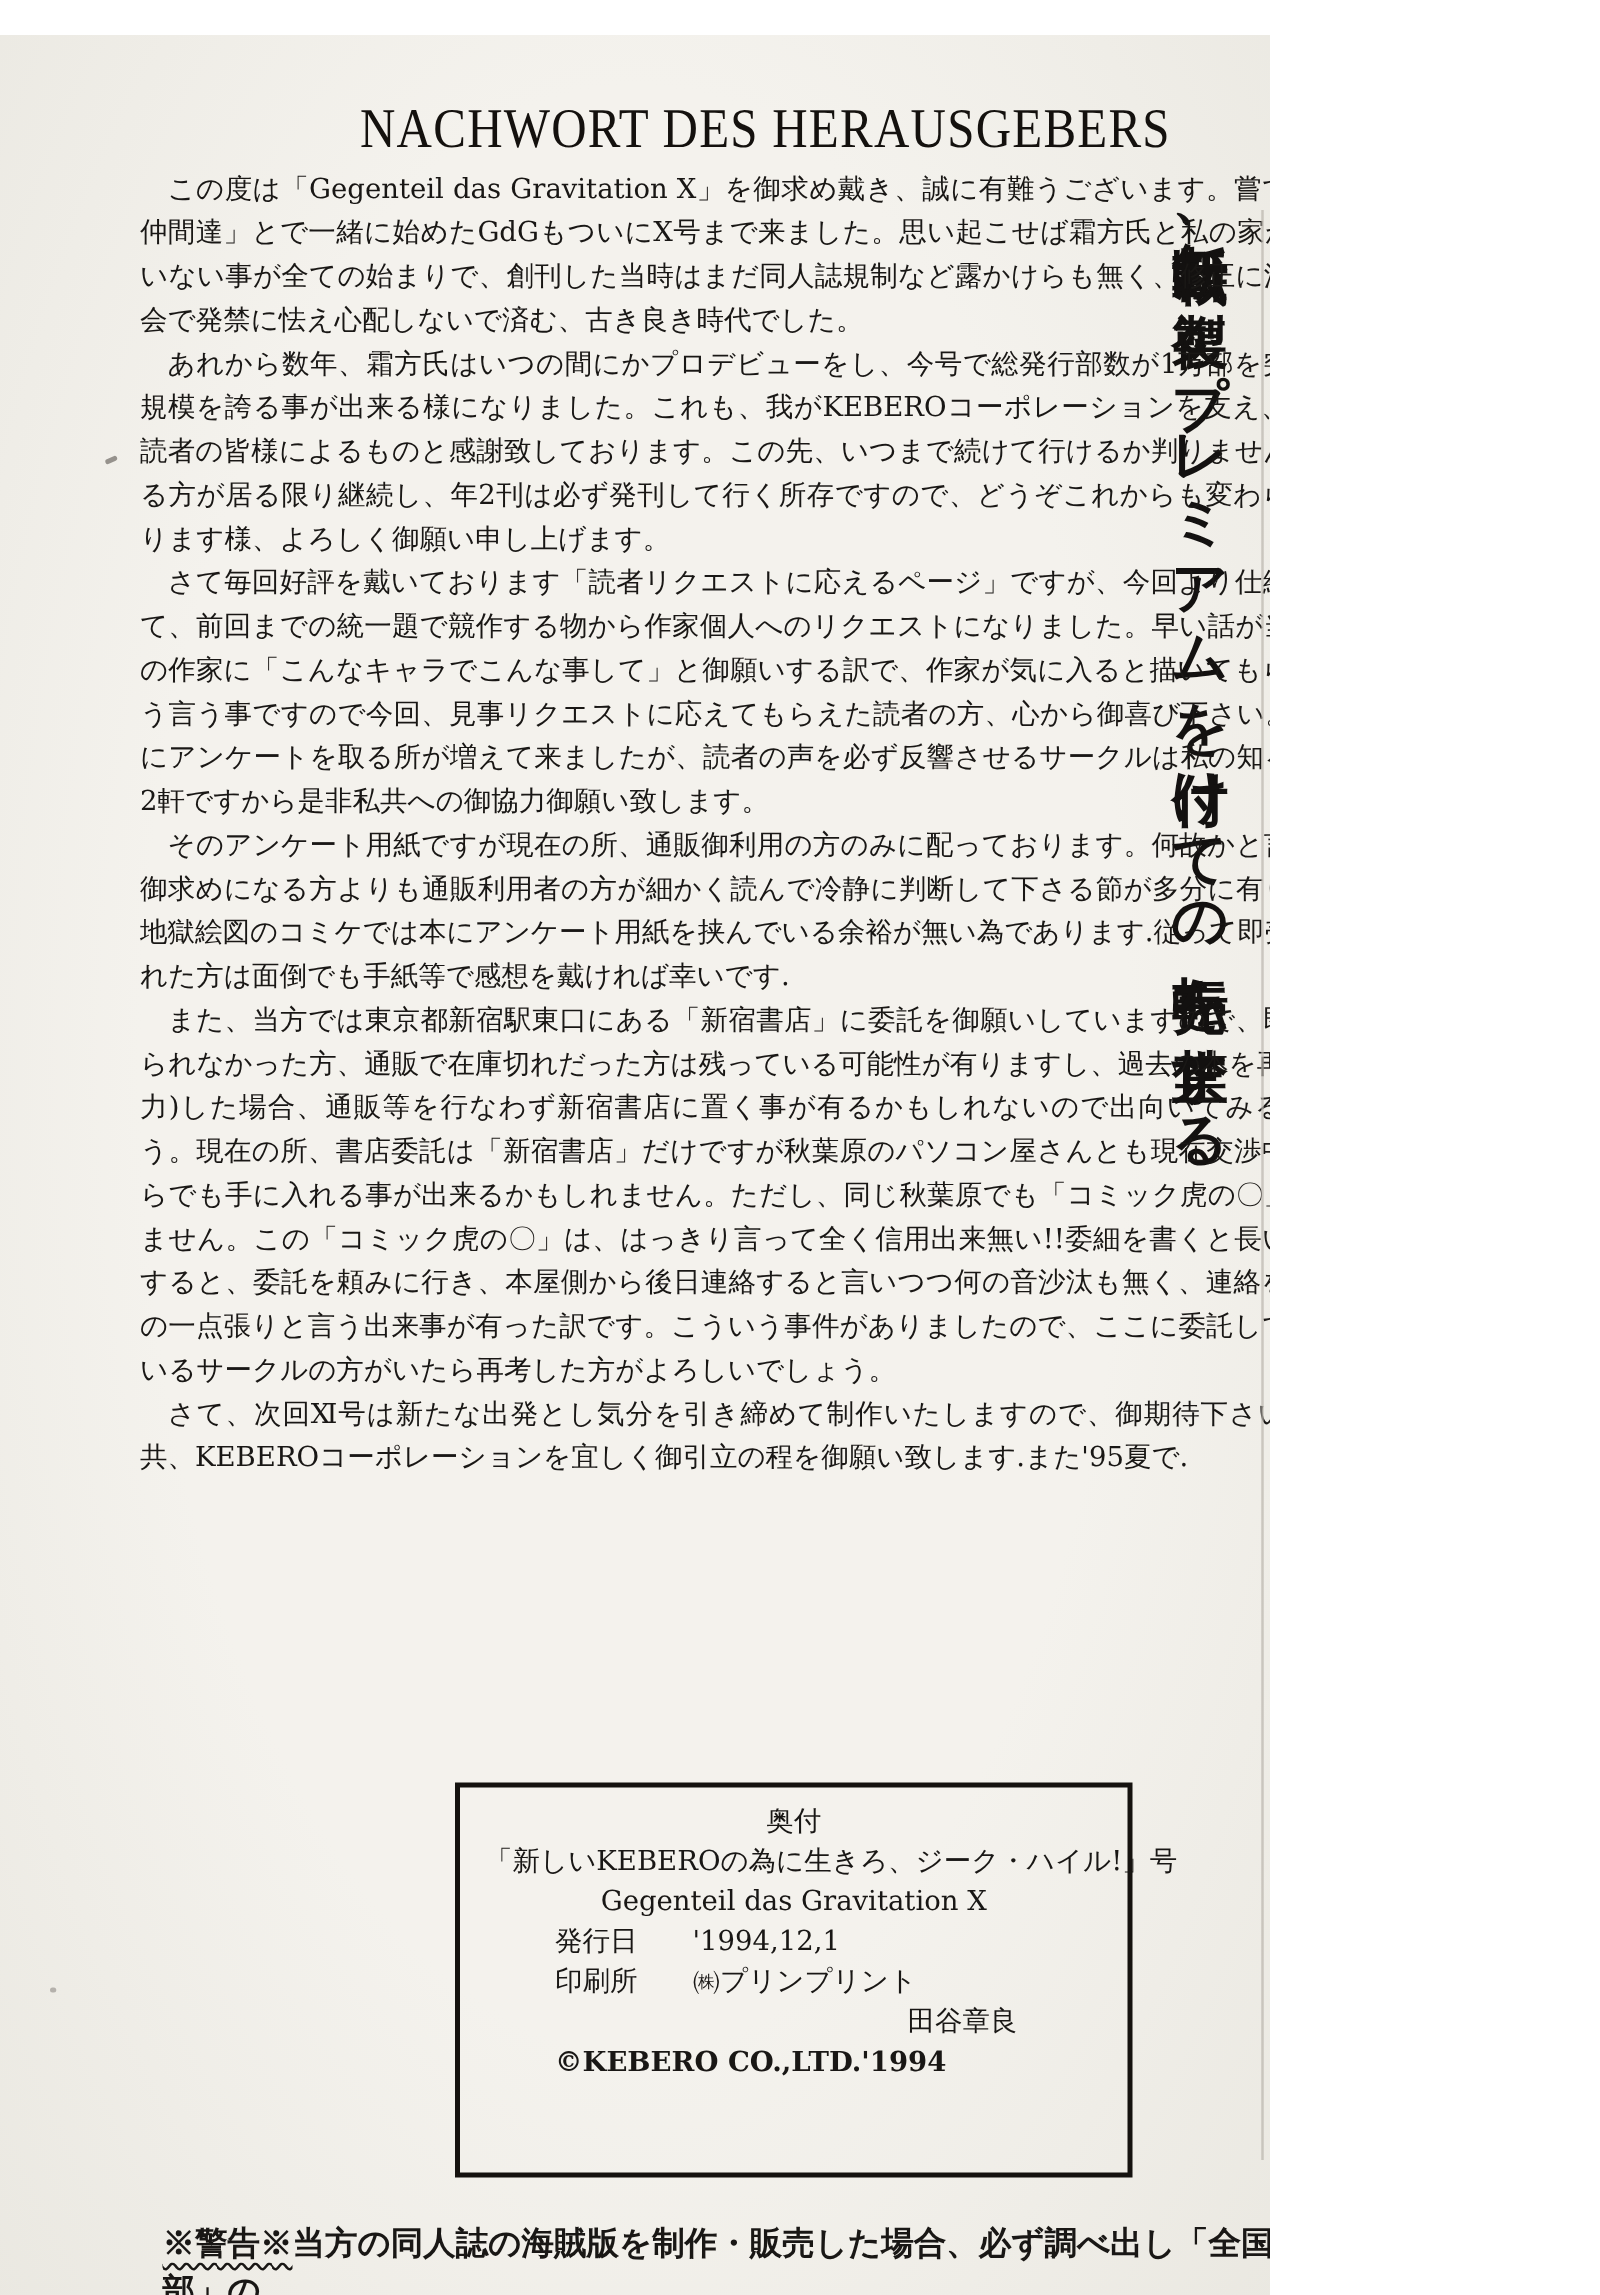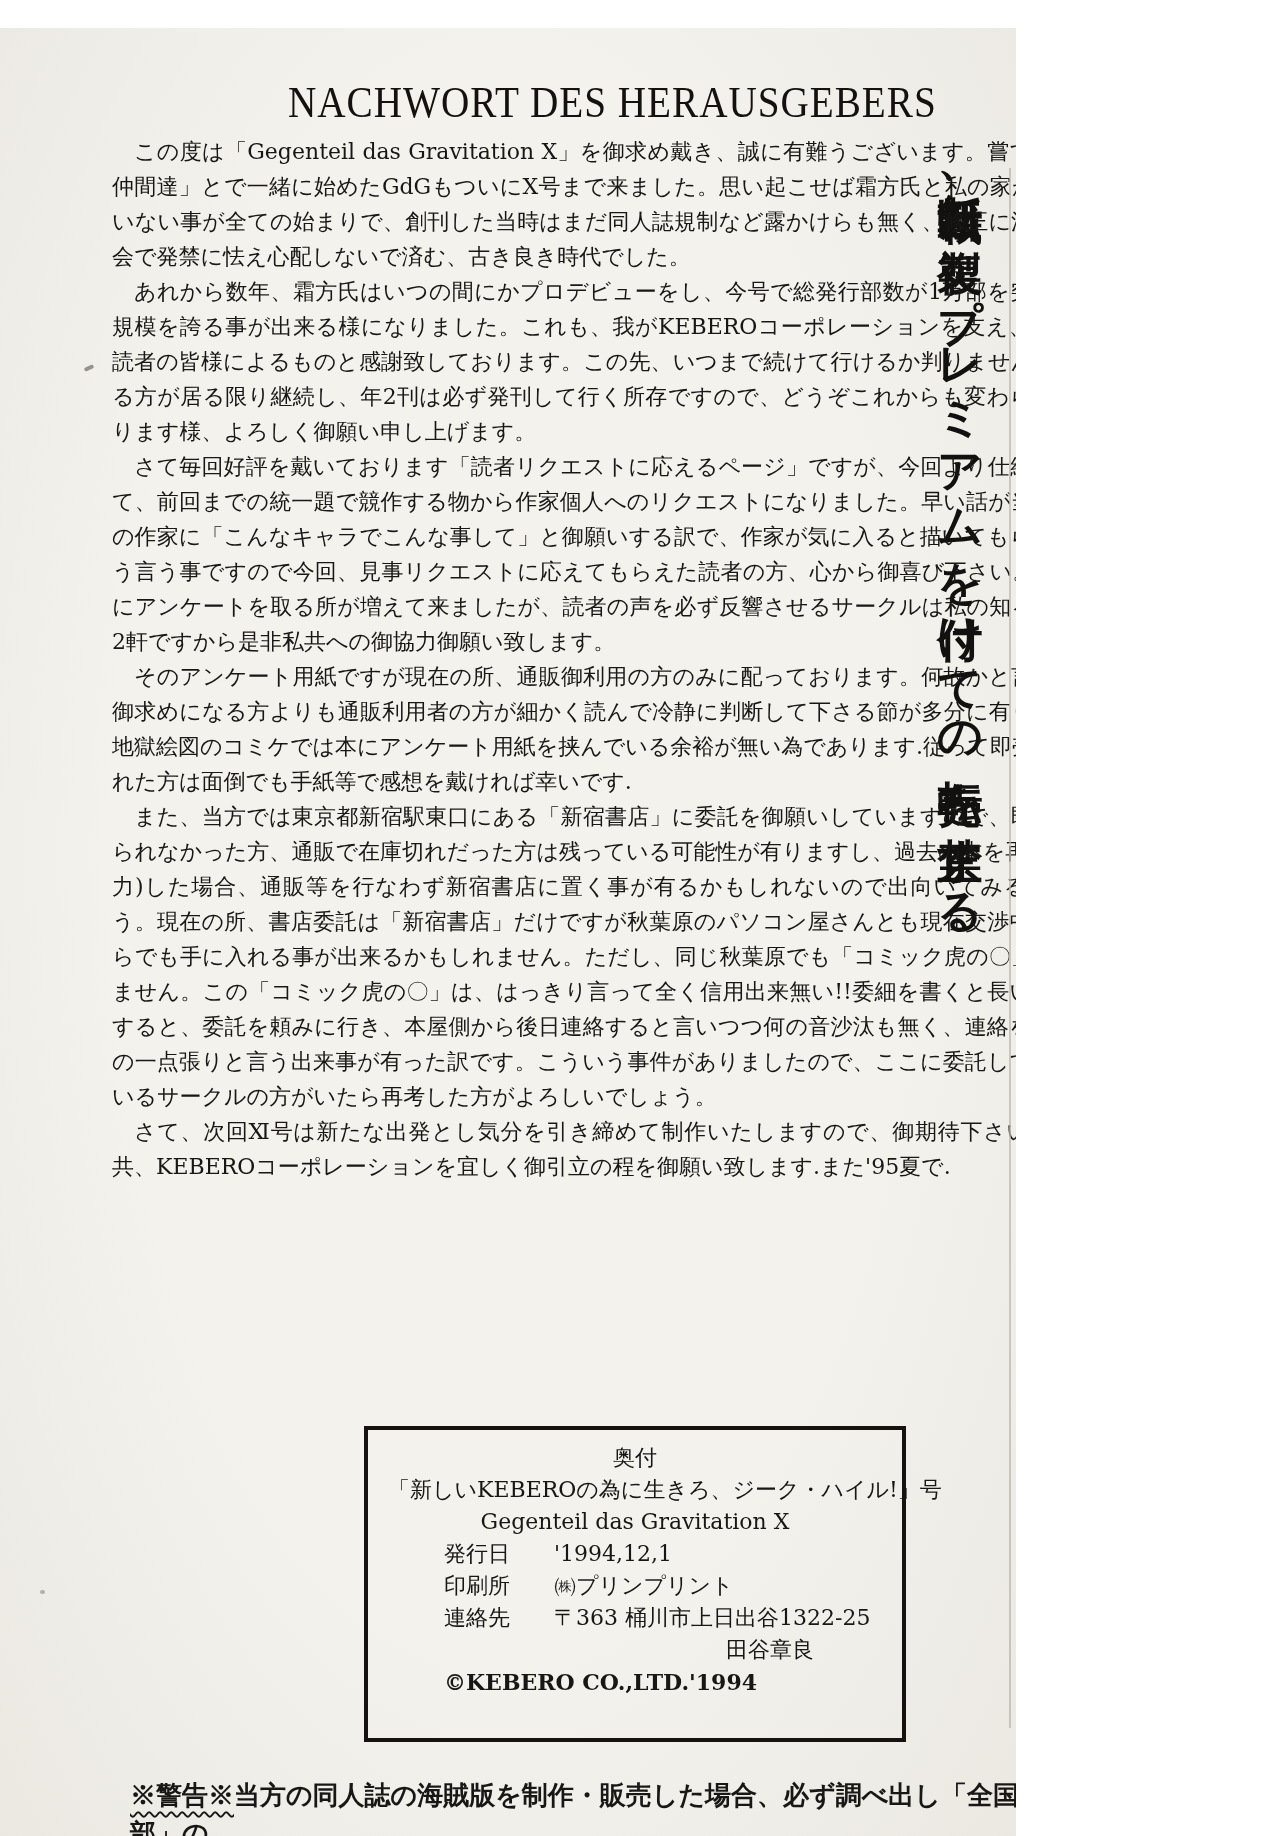--- a/index.html
+++ b/index.html
@@ -68,24 +68,20 @@
     <div class="c-center">Gegenteil das Gravitation X</div>
     <div class="c-rows">
       <div class="c-row">
         <span class="c-label">発行日</span>
         <span>'1994,12,1</span>
       </div>
       <div class="c-row">
         <span class="c-label">印刷所</span>
         <span>㈱プリンプリント</span>
       </div>
-      <div class="c-row">
-        <span class="c-label">連絡先</span>
-        <span>〒363 桶川市上日出谷1322-25</span>
-      </div>
       <div class="c-row c-row-cont">
         <span>田谷章良</span>
       </div>
     </div>
     <div class="c-copyright">©KEBERO CO.,LTD.'1994</div>
   </div>
 
   <div class="warning">
     <span class="warn-prefix">※警告※</span><span>当方の同人誌の海賊版を制作・販売した場合、必ず調べ出し「全国戦友連合会青年部」の</span>
     <span class="warn-line2">街頭宣伝車が関係者宅を訪問します.</span>

